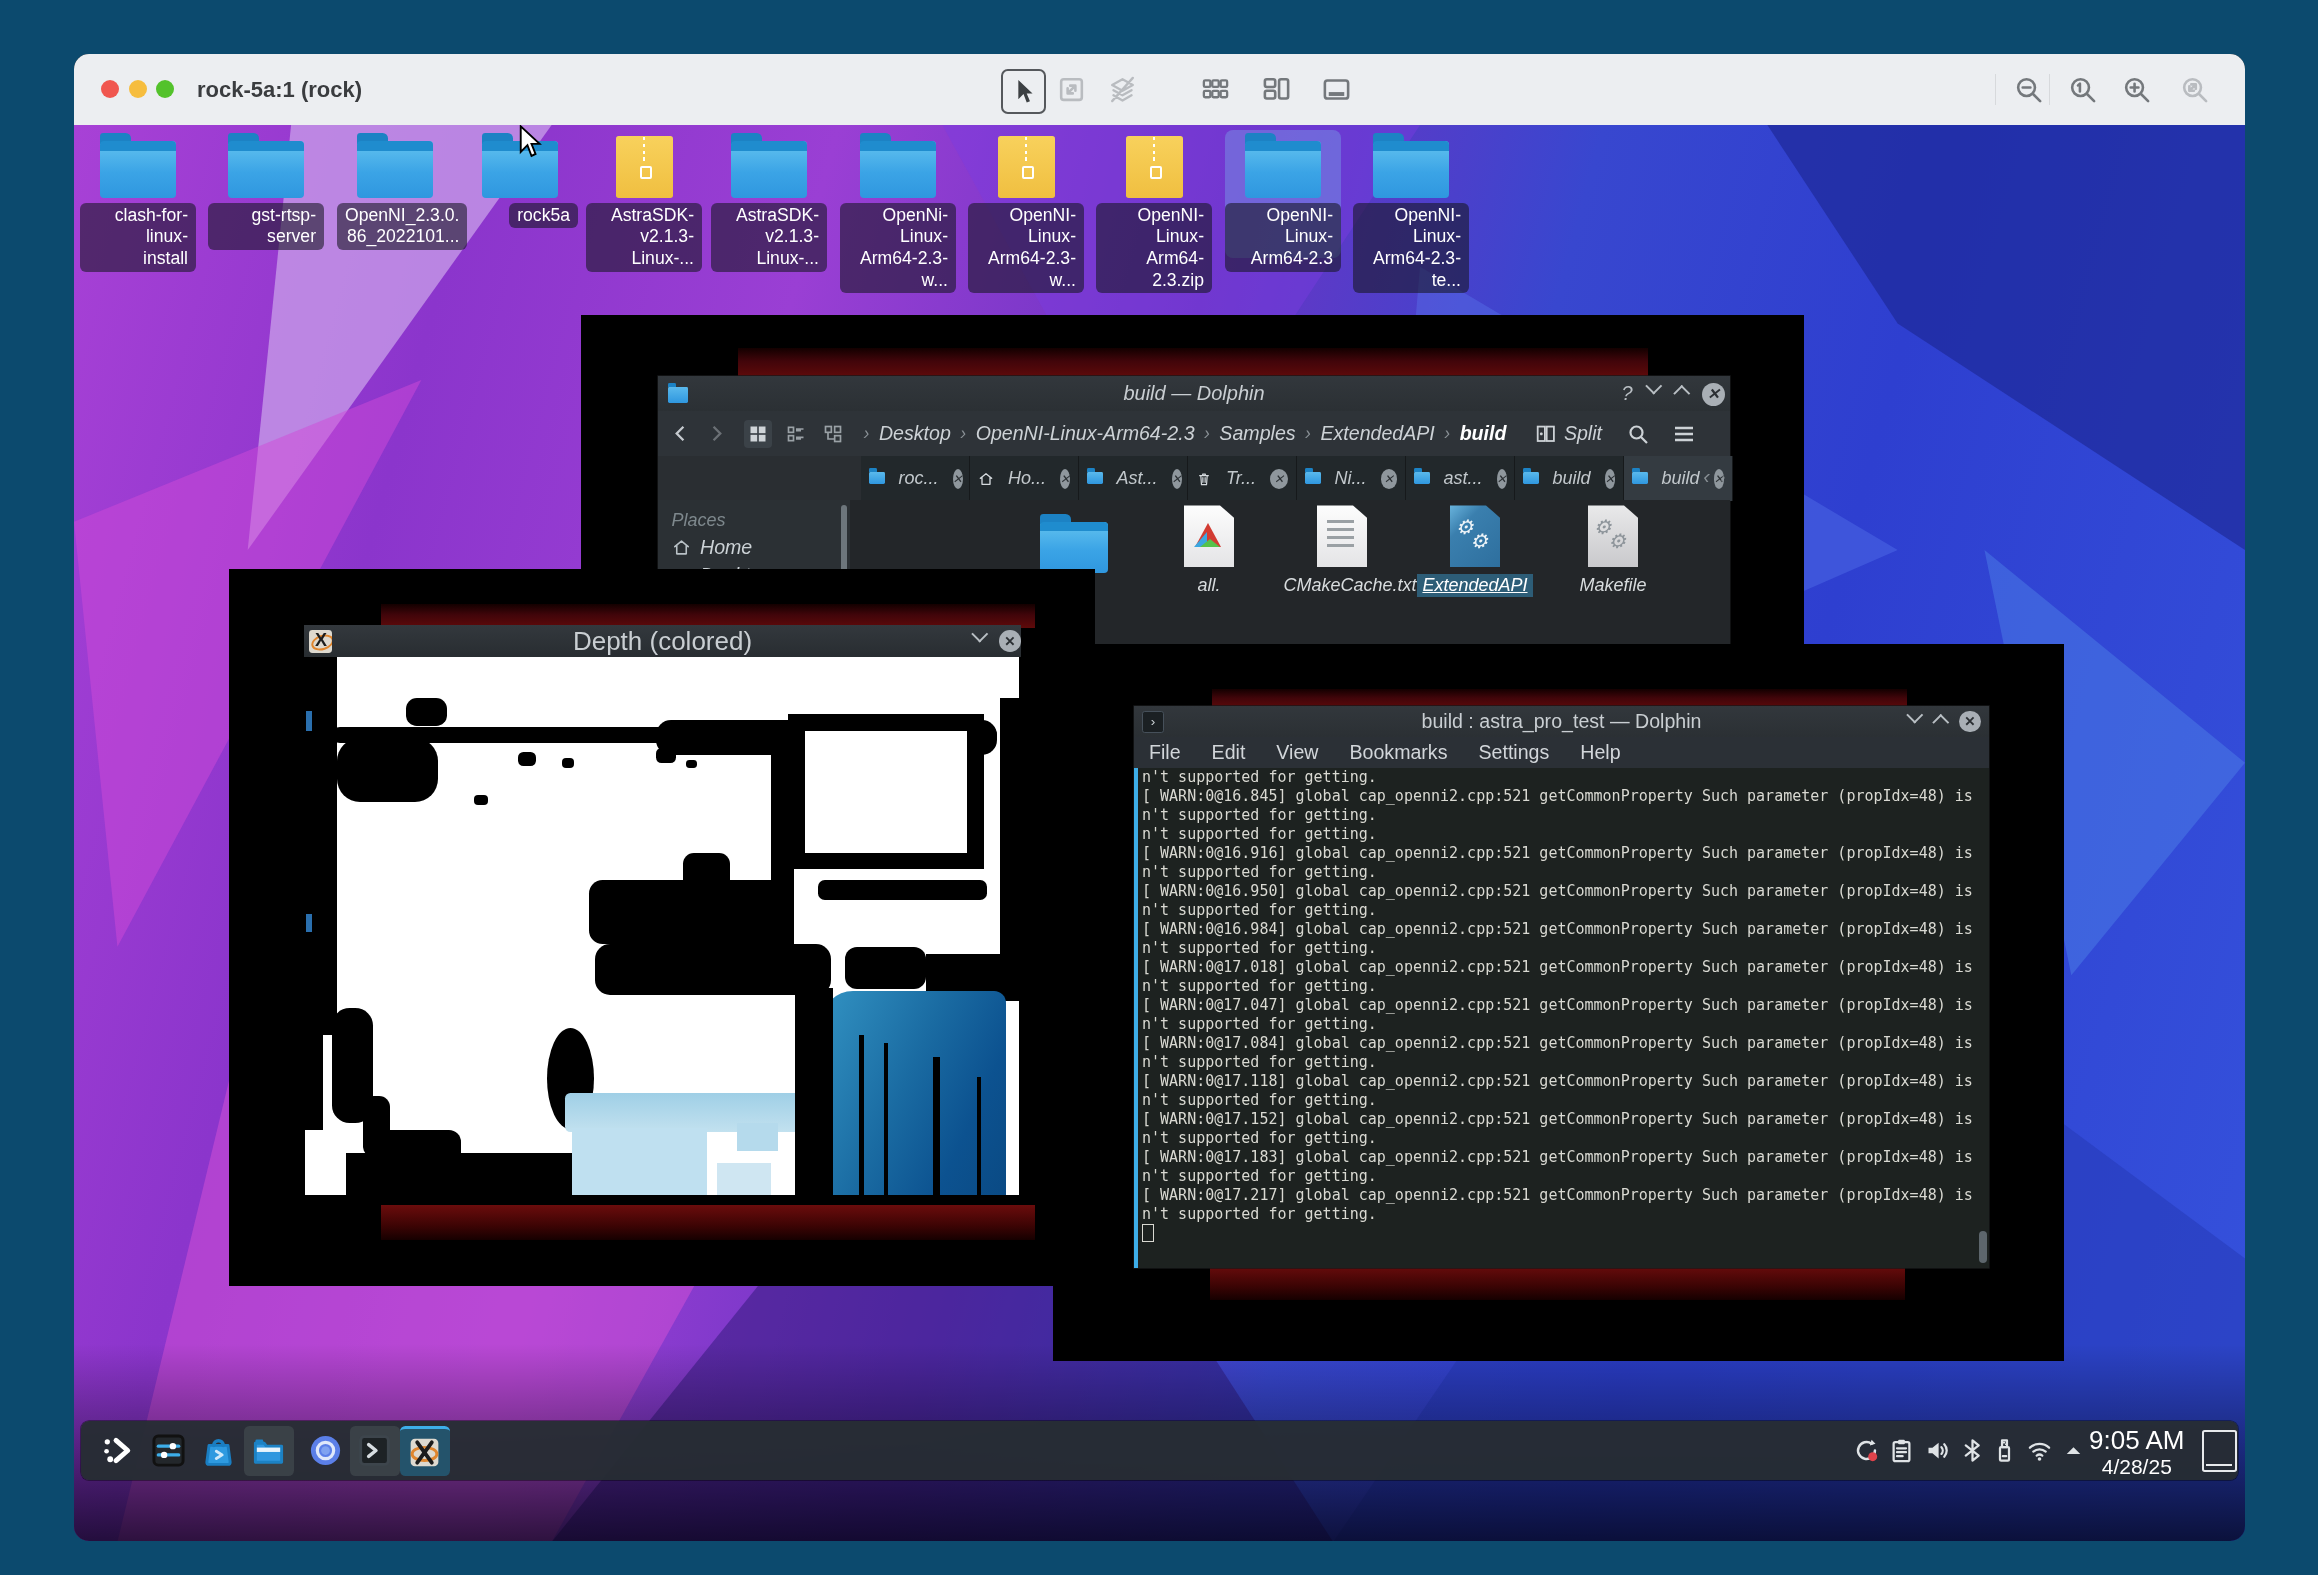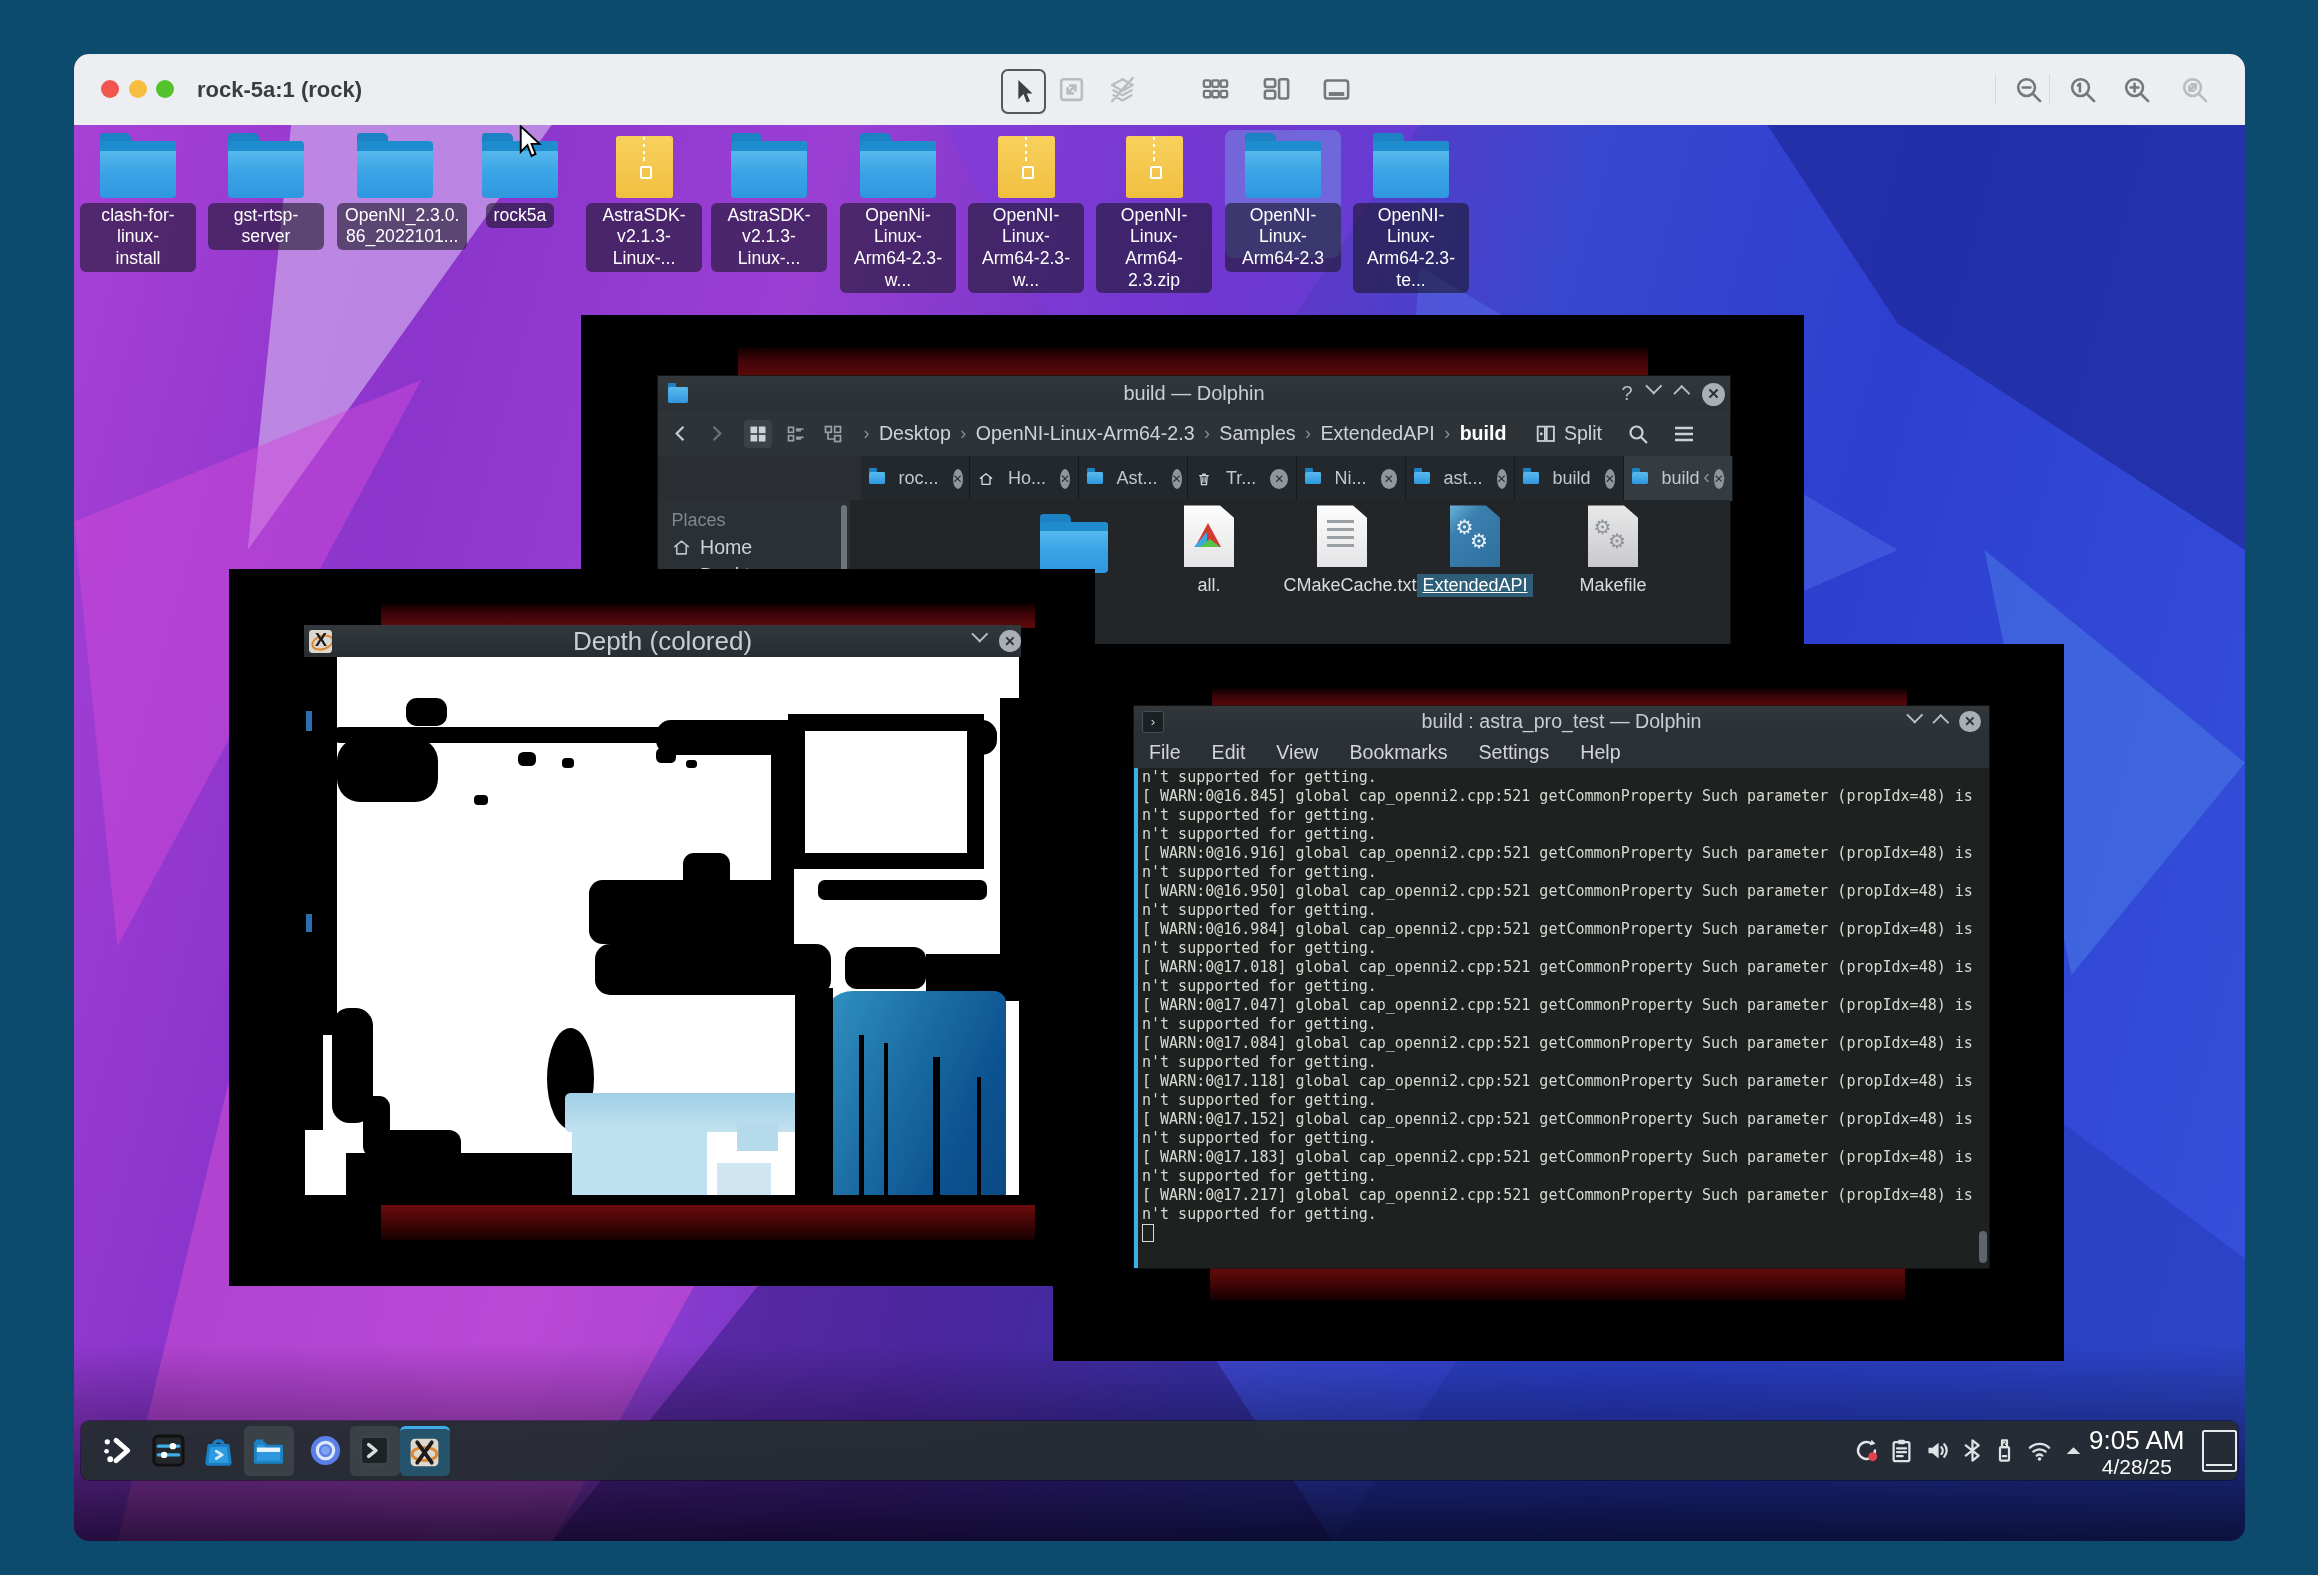--- a/index.html
+++ b/index.html
@@ -16,21 +16,21 @@
   #mac-title{left:123px;top:0;height:71px;line-height:71px;font-size:22px;font-weight:700;color:#3a3c3f;}
   .vnc-tool{top:15px;width:41px;height:41px;color:#74787c;display:flex;align-items:center;justify-content:center;}
   .vnc-tool.active{color:#3c4043;border:2px solid #55585c;border-radius:6.8px;}
   .vnc-tool.dim{color:#b9bcc0;}
   .vnc-sep{top:20px;width:1.4px;height:31px;background:#d7d9dc;}
   
   #desktop{left:0;top:71px;width:2171px;height:1417px;overflow:hidden;background:
     linear-gradient(105deg,#a841d6 0%,#8b35cc 16%,#9a3fd4 30%,#6b34c4 46%,#3847cf 60%,#2e3fd0 74%,#3552dc 100%);}
   .facet{position:absolute;left:0;top:0;width:100%;height:100%;}
   
-  .dicon{width:116px;top:5.4px;height:128px;border-radius:8px;text-align:center;}
+  .dicon{width:116px;top:5.4px;height:128px;border-radius:8px;text-align:right;}
   .dicon.selected{background:rgba(120,175,235,.38);}
   .dicon .art{position:relative;margin:4px auto 0;width:76px;height:63px;}
   .folder-big{position:absolute;left:0;top:6.8px;width:76px;height:57px;border-radius:4px;
     background:linear-gradient(#62c2ef 0%,#3ba4e6 55%,#2f97df 100%);}
   .folder-big::before{content:"";position:absolute;left:0;top:-8px;width:31px;height:10.8px;border-radius:3.4px 5.4px 0 0;background:#1c82c4;}
   .folder-big::after{content:"";position:absolute;left:0;top:0;width:100%;height:9.5px;border-radius:4px 4px 0 0;background:#1f8cce;}
   .zip-big{position:absolute;left:9.5px;top:1.4px;width:57px;height:62px;border-radius:2.7px;
     background:linear-gradient(#f8d15c 0%,#f0bf40 100%);}
   .zip-big::before{content:"";position:absolute;left:50%;margin-left:-1.4px;top:1.4px;height:27px;width:2.7px;
     background:repeating-linear-gradient(#fff 0 3.4px,rgba(255,255,255,0) 3.4px 6.8px);}
@@ -43,21 +43,21 @@
   .redbar-bot{background:linear-gradient(#6b0c0c 0%,#3c0404 60%,#160000 100%);}
   .kwin{background:#2a2e32;box-shadow:0 0 0 0.7px #17191b;}
   .ktitle{position:absolute;left:0;top:0;width:100%;background:linear-gradient(#32373c,#2b3034);color:#c9ced2;}
   .ktitle .ttext{position:absolute;left:0;width:100%;text-align:center;}
   .winbtn{position:absolute;color:#b9bfc4;display:flex;align-items:center;justify-content:center;}
   .closebtn{border-radius:50%;background:#a9afb5;color:#2b2f33;font-weight:700;}
   .chev{display:inline-block;width:9.5px;height:9.5px;border-right:2px solid currentColor;border-bottom:2px solid currentColor;}
   .chev.down{transform:rotate(45deg);margin-top:-4px;}
   .chev.up{transform:rotate(225deg);margin-top:4px;}
   
-  #dolphin-window{background:#2a2e32;}
+  #dolphin-window{background:#2a2e32;font-style:italic;}
   #dolphin-toolbar{position:absolute;left:0;top:35px;width:100%;height:45px;background:#2e3338;display:flex;align-items:center;color:#c6cbd0;}
   .crumb{font-size:19.6px;color:#cdd2d6;margin:0 6.8px;}
   .crumb-sep{color:#8a9196;font-size:17.6px;margin:0 2.7px;}
   .crumb.last{font-weight:700;color:#fff;}
   #dolphin-tabbar{position:absolute;left:203px;top:80px;right:0;height:45px;background:#1d2124;display:flex;}
   .dtab{height:100%;display:flex;align-items:center;gap:14px;padding:0 8px;background:#22282b;border-right:1.4px solid #16191b;
         color:#c2c8cc;font-size:18px;box-sizing:border-box;}
   .dtab.active{background:#343b41;}
   .dtab .tclose{width:20px;height:20px;border-radius:50%;background:#8f979d;color:#2a2f33;font-size:12px;display:flex;align-items:center;justify-content:center;}
   #dolphin-body{position:absolute;left:0;top:124px;right:0;bottom:0;background:#232629;}

